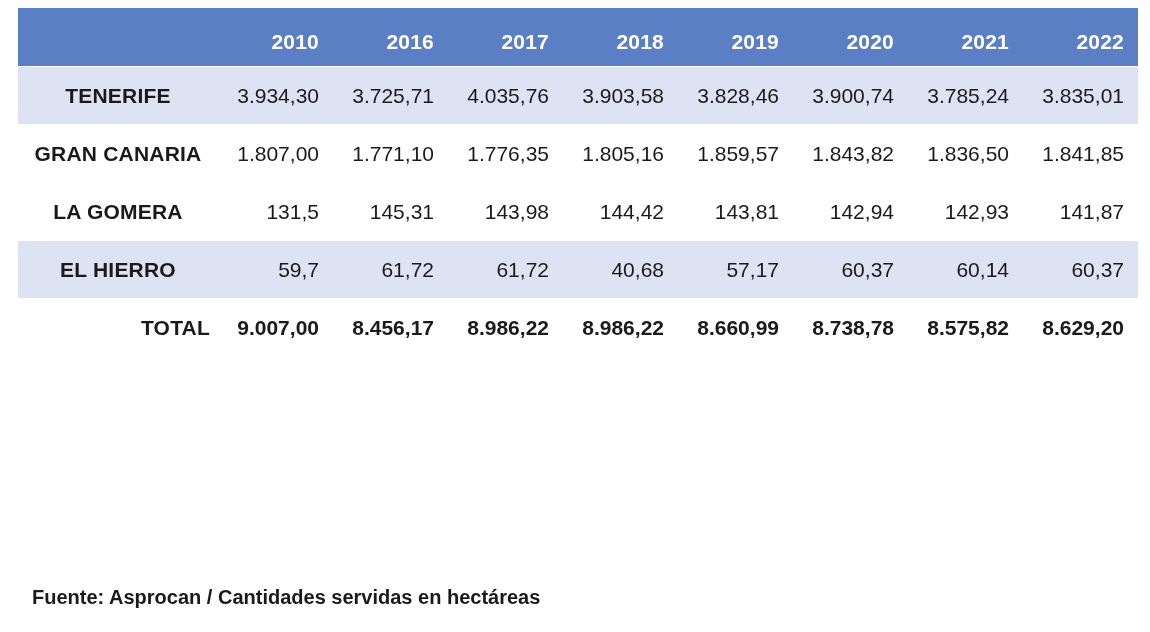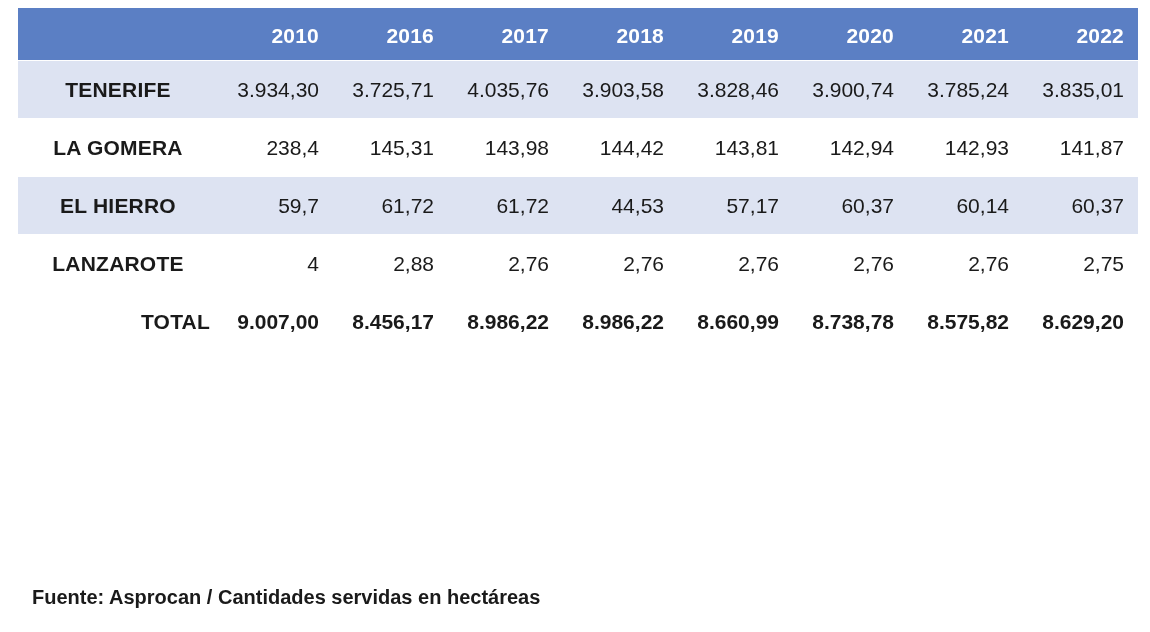--- a/index.html
+++ b/index.html
@@ -33,21 +33,21 @@
   }
   table.data-table col.label-col { width: 200px; }
   table.data-table col.data-col { width: 115px; }
 
   thead th {
     background: #5b7fc4;
     color: #ffffff;
     font-weight: bold;
     font-size: 21px;
     text-align: right;
-    padding: 16px 14px 12px 6px;
+    padding: 22px 14px 12px 6px;
     border: none;
     height: 44px;
     box-sizing: border-box;
     letter-spacing: 0.2px;
   }
   thead th.corner {
     background: #5b7fc4;
   }
   tbody td {
     font-size: 21px;
@@ -129,51 +129,51 @@
           <td>3.934,30</td>
           <td>3.725,71</td>
           <td>4.035,76</td>
           <td>3.903,58</td>
           <td>3.828,46</td>
           <td>3.900,74</td>
           <td>3.785,24</td>
           <td>3.835,01</td>
         </tr>
         <tr class="plain">
+          <td class="rowlabel">GRAN CANARIA</td>
+          <td>1.807,00</td>
+          <td>1.771,10</td>
+          <td>1.776,35</td>
+          <td>1.805,16</td>
+          <td>1.859,57</td>
+          <td>1.843,82</td>
+          <td>1.836,50</td>
+          <td>1.841,85</td>
+        </tr>
+        <tr class="plain">
           <td class="rowlabel">LA GOMERA</td>
-          <td>238,4</td>
+          <td>131,5</td>
           <td>145,31</td>
           <td>143,98</td>
           <td>144,42</td>
           <td>143,81</td>
           <td>142,94</td>
           <td>142,93</td>
           <td>141,87</td>
         </tr>
         <tr class="shaded">
           <td class="rowlabel">EL HIERRO</td>
           <td>59,7</td>
           <td>61,72</td>
           <td>61,72</td>
-          <td>44,53</td>
+          <td>40,68</td>
           <td>57,17</td>
           <td>60,37</td>
           <td>60,14</td>
           <td>60,37</td>
-        </tr>
-        <tr class="plain">
-          <td class="rowlabel">LANZAROTE</td>
-          <td>4</td>
-          <td>2,88</td>
-          <td>2,76</td>
-          <td>2,76</td>
-          <td>2,76</td>
-          <td>2,76</td>
-          <td>2,76</td>
-          <td>2,75</td>
         </tr>
         <tr class="total">
           <td class="rowlabel">TOTAL</td>
           <td>9.007,00</td>
           <td>8.456,17</td>
           <td>8.986,22</td>
           <td>8.986,22</td>
           <td>8.660,99</td>
           <td>8.738,78</td>
           <td>8.575,82</td>

